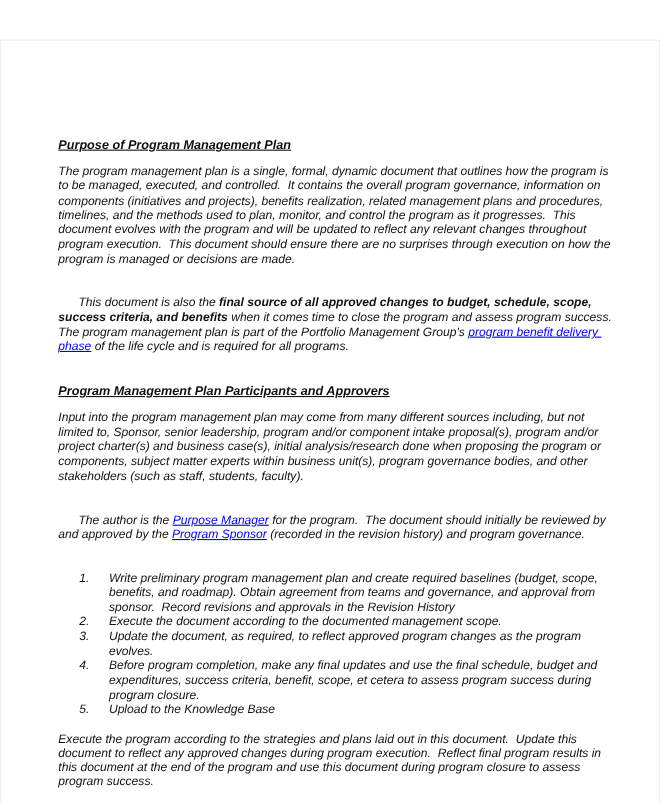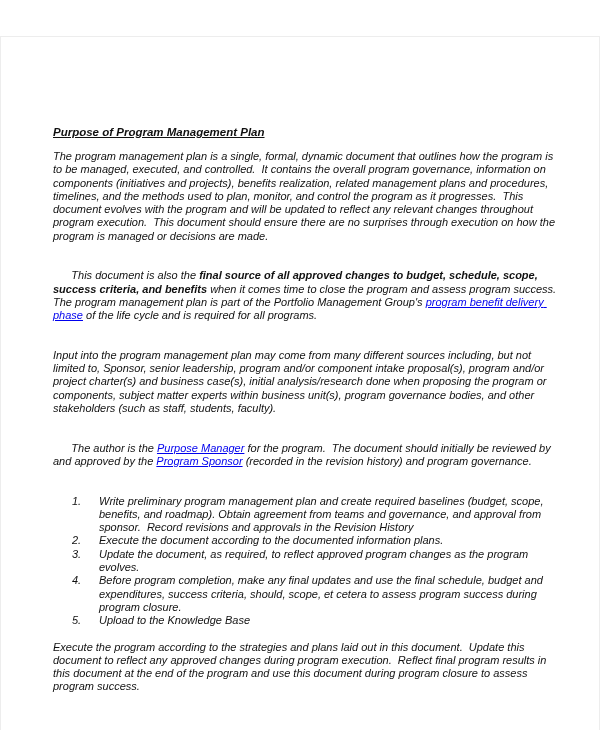--- a/index.html
+++ b/index.html
@@ -60,43 +60,44 @@
 
   <div>
     <div class="heading">Purpose of Program Management Plan</div>
     <div class="para">The program management plan is a single, formal, dynamic document that outlines how the program is to be managed, executed, and controlled.  It contains the overall program governance, information on components (initiatives and projects), benefits realization, related management plans and procedures, timelines, and the methods used to plan, monitor, and control the program as it progresses.  This document evolves with the program and will be updated to reflect any relevant changes throughout program execution.  This document should ensure there are no surprises through execution on how the program is managed or decisions are made.</div>
     <div class="para">
       <span>This document is also the </span><span class="bold">final source of all approved changes to budget, schedule, scope, success criteria, and benefits</span><span> when it comes time to close the program and assess program success.  The program management plan is part of the Portfolio Management Group's </span><a class="doclink">program benefit delivery phase</a><span> of the life cycle and is required for all programs.</span>
     </div>
   </div>
 
   <div>
+    <div class="heading">Program Management Plan Participants and Approvers</div>
     <div class="para">Input into the program management plan may come from many different sources including, but not limited to, Sponsor, senior leadership, program and/or component intake proposal(s), program and/or project charter(s) and business case(s), initial analysis/research done when proposing the program or components, subject matter experts within business unit(s), program governance bodies, and other stakeholders (such as staff, students, faculty).</div>
     <div class="para">
       <span>The author is the </span><a class="doclink">Purpose Manager</a><span> for the program.  The document should initially be reviewed by and approved by the </span><a class="doclink">Program Sponsor</a><span> (recorded in the revision history) and program governance.</span>
     </div>
   </div>
 
   <div>
     <div class="olist">
       <div class="oli">
         <span class="num">1.</span>
         <span class="itxt">Write preliminary program management plan and create required baselines (budget, scope, benefits, and roadmap). Obtain agreement from teams and governance, and approval from sponsor.  Record revisions and approvals in the Revision History</span>
       </div>
       <div class="oli">
         <span class="num">2.</span>
-        <span class="itxt">Execute the document according to the documented information plans.</span>
+        <span class="itxt">Execute the document according to the documented management scope.</span>
       </div>
       <div class="oli">
         <span class="num">3.</span>
         <span class="itxt">Update the document, as required, to reflect approved program changes as the program evolves.</span>
       </div>
       <div class="oli">
         <span class="num">4.</span>
-        <span class="itxt">Before program completion, make any final updates and use the final schedule, budget and expenditures, success criteria, should, scope, et cetera to assess program success during program closure.</span>
+        <span class="itxt">Before program completion, make any final updates and use the final schedule, budget and expenditures, success criteria, benefit, scope, et cetera to assess program success during program closure.</span>
       </div>
       <div class="oli">
         <span class="num">5.</span>
         <span class="itxt">Upload to the Knowledge Base</span>
       </div>
     </div>
   </div>
 
   <div>
     <div class="para">Execute the program according to the strategies and plans laid out in this document.  Update this document to reflect any approved changes during program execution.  Reflect final program results in this document at the end of the program and use this document during program closure to assess program success.</div>

